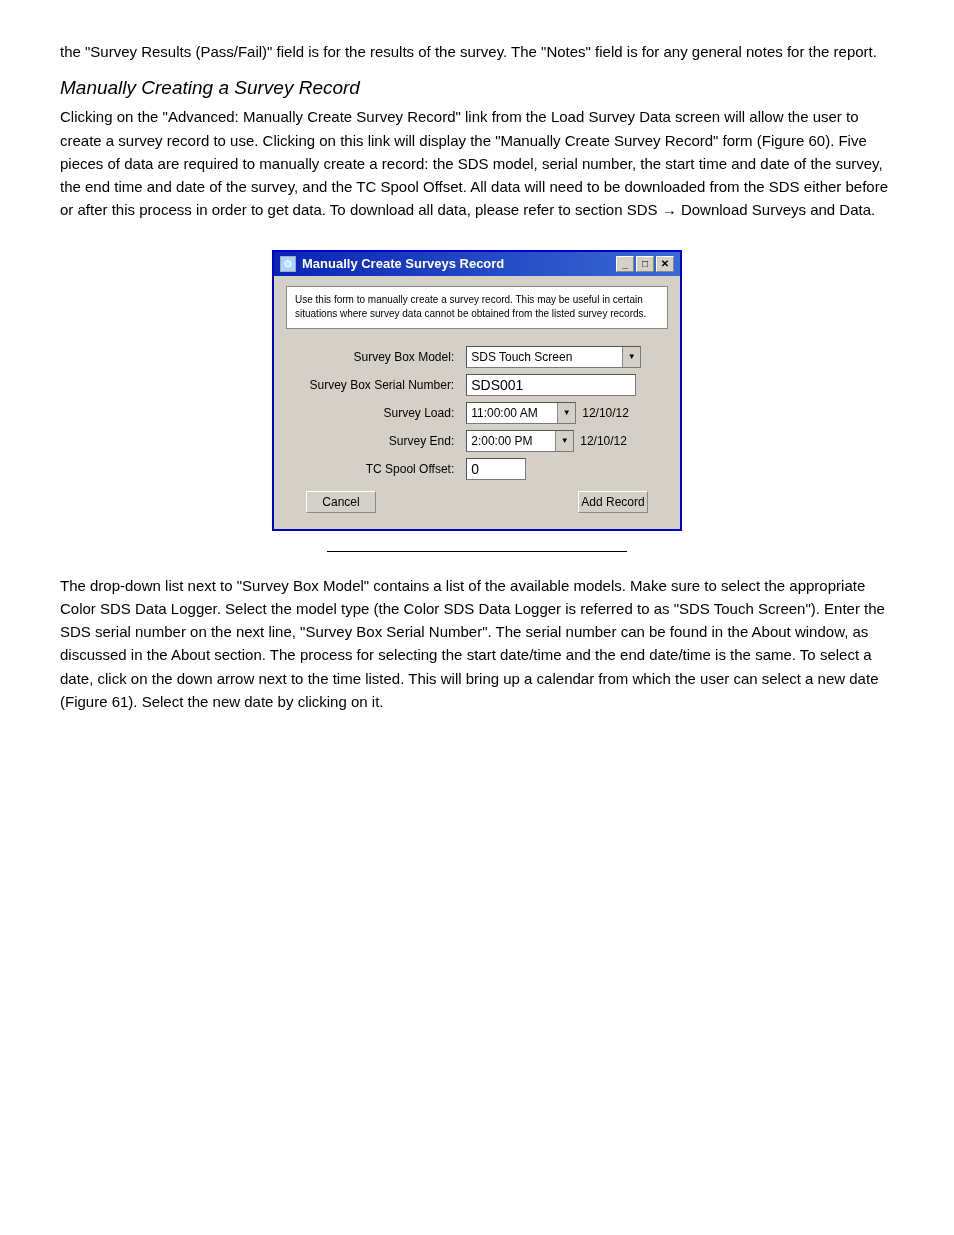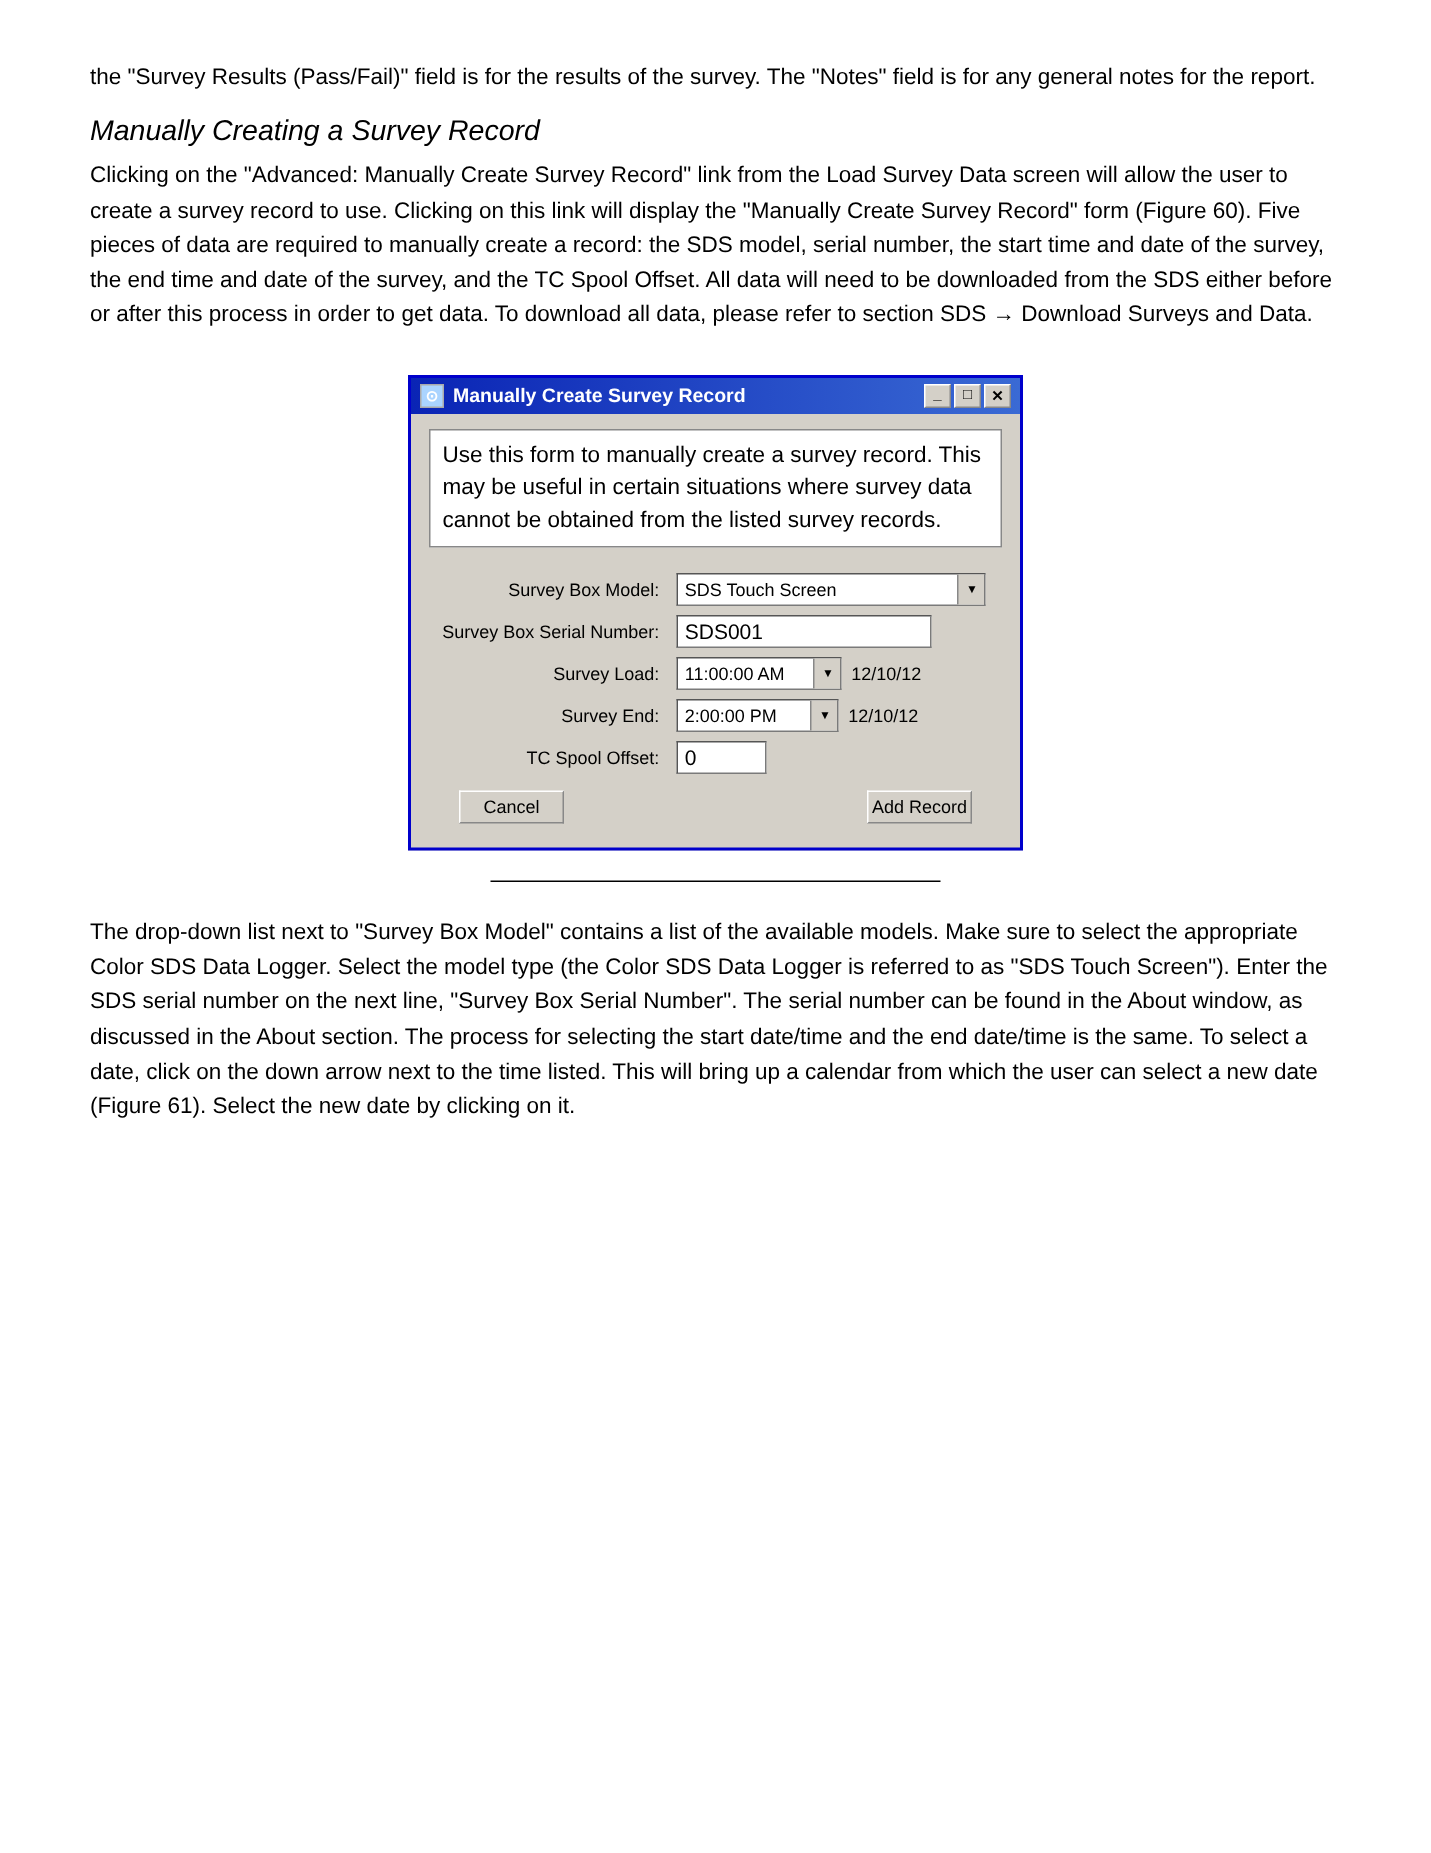--- a/index.html
+++ b/index.html
@@ -89,21 +89,21 @@
     }
 
     .dialog-body {
       padding: 10px 12px 12px 12px;
     }
 
     .dialog-description {
       background: #ffffff;
       border: 1px solid #888;
       padding: 6px 8px;
-      font-size: 15px;
+      font-size: 10px;
       line-height: 1.45;
       margin-bottom: 14px;
       color: #000;
     }
 
     .form-table {
       width: 100%;
       border-collapse: collapse;
     }
 
@@ -232,41 +232,41 @@
   <span>Clicking on the "Advanced: Manually Create Survey Record" link from the Load Survey Data screen will allow the user to create a survey record to use.  Clicking on this link will display the "Manually Create Survey Record" form (Figure 60).  Five pieces of data are required to manually create a record: the SDS model, serial number, the start time and date of the survey, the end time and date of the survey, and the TC Spool Offset. All data will need to be downloaded from the SDS either before or after this process in order to get data.  To download all data, please refer to section SDS</span>
   <span class="bold-arrow"> <span>→</span> </span><span>Download Surveys and Data.</span>
 </p>
 
 <div class="dialog-wrapper">
   <div class="dialog">
 
     <div class="dialog-titlebar">
       <div class="dialog-titlebar-left">
         <div class="dialog-icon">⊙</div>
-        <span>Manually Create Survey Record</span>
+        <span>Manually Create Surveys Record</span>
       </div>
       <div class="dialog-controls">
         <div class="dialog-btn">_</div>
         <div class="dialog-btn">□</div>
         <div class="dialog-btn">✕</div>
       </div>
     </div>
 
     <div class="dialog-body">
 
       <div class="dialog-description">
         <span>Use this form to manually create a survey record.  This may be useful in certain situations where survey data cannot be obtained from the listed survey records.</span>
       </div>
 
       <table class="form-table">
         <tbody>
             <tr>
           <td class="label-cell">Survey Box Model:</td>
           <td class="input-cell">
-            <div class="select-box" style="width:206px;justify-content:center;">
+            <div class="select-box" style="width:175px;justify-content:center;">
               <span class="select-text">SDS Touch Screen</span>
               <div class="select-arrow-btn" style="margin-left:auto;">
                 <span class="select-arrow">▼</span>
               </div>
             </div>
           </td>
         </tr>
         <tr>
           <td class="label-cell">Survey Box Serial Number:</td>
           <td class="input-cell">

